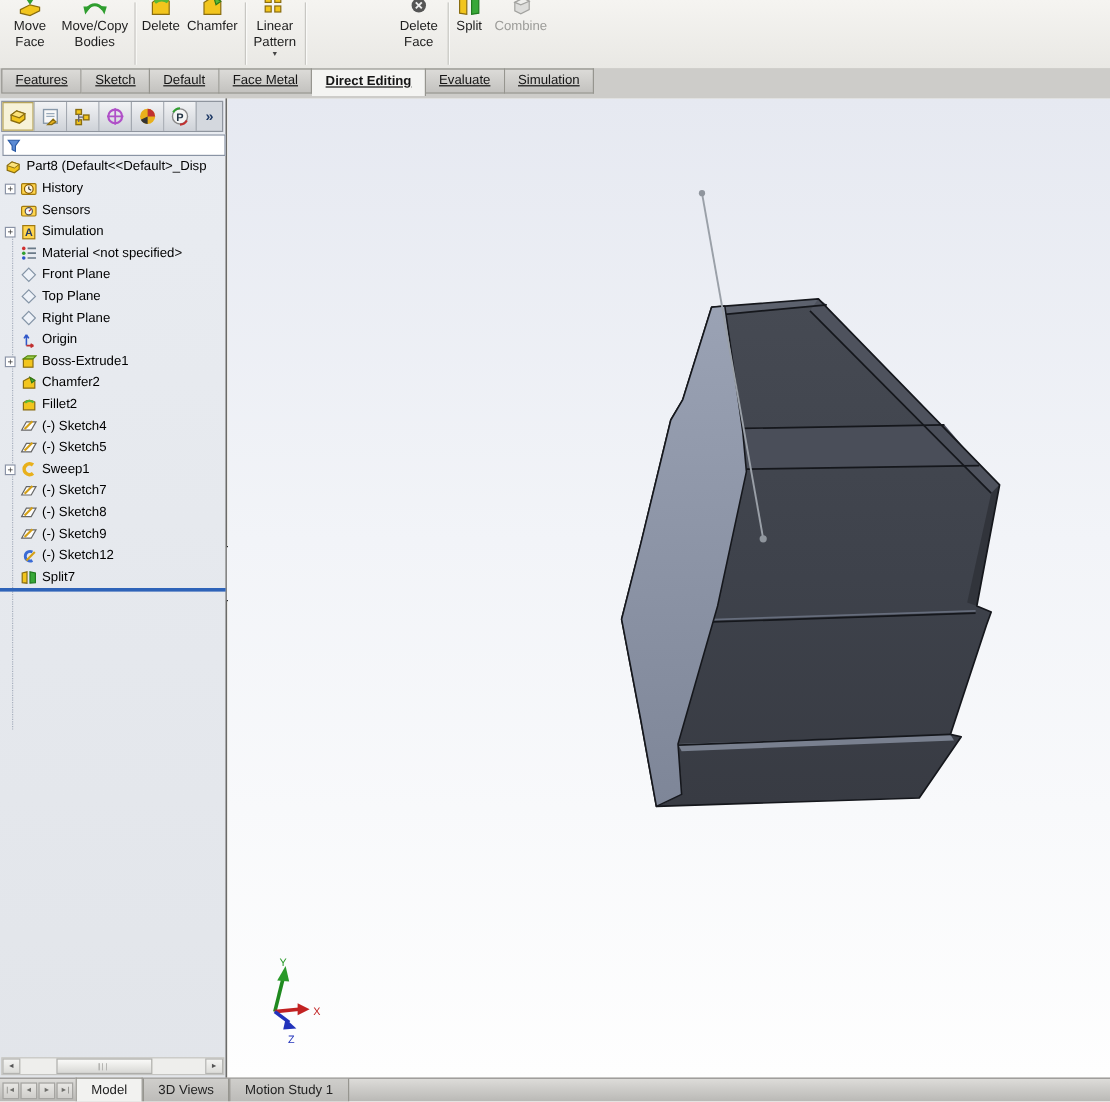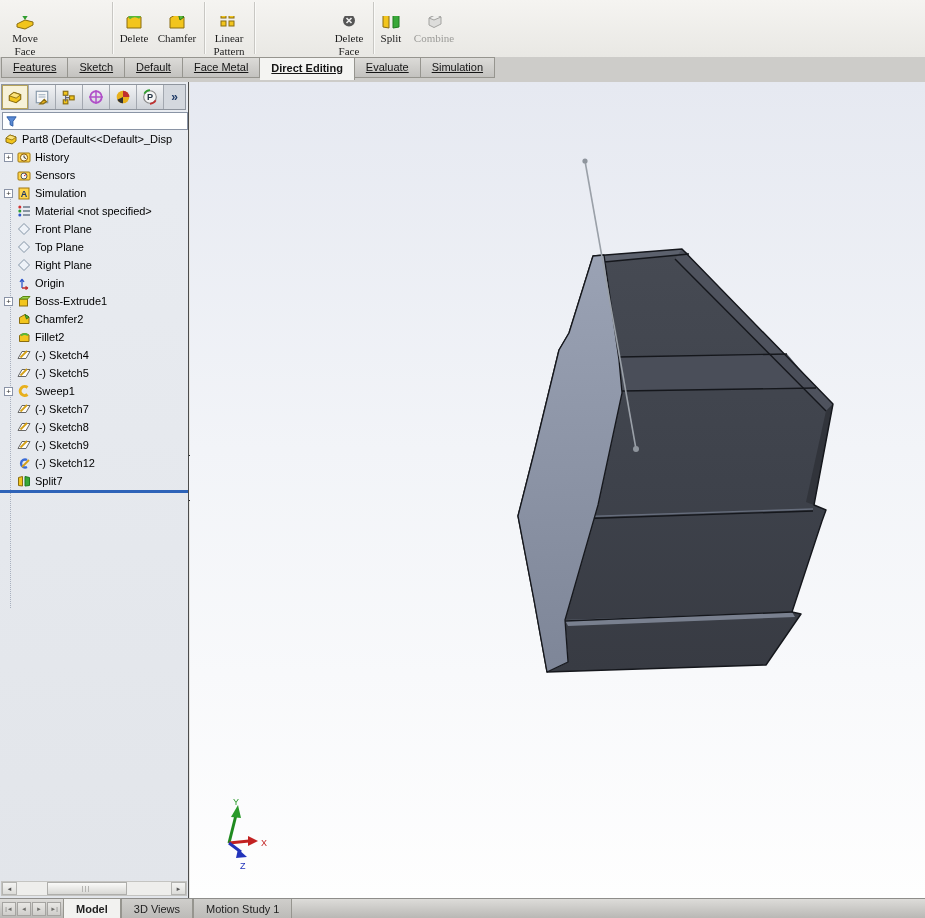--- a/index.html
+++ b/index.html
@@ -2,21 +2,21 @@
 <html><head>
 <meta charset="utf-8">
 <style>
   html,body{margin:0;padding:0;width:925px;height:918px;overflow:hidden;
     font-family:"Liberation Sans","DejaVu Sans",sans-serif;background:#fff;}
   #app{position:relative;width:925px;height:918px;background:#e9e8e5;}
 
   
   .cmdbar{position:absolute;left:0;top:0;width:925px;height:57px;
     background:linear-gradient(#f5f4f1,#e9e8e4);border-bottom:1px solid #c6c5c2;}
-  .cbtn{position:absolute;top:16px;height:56px;display:flex;flex-direction:column;align-items:center;cursor:default;font-family:Liberation Serif, serif;}
+  .cbtn{position:absolute;top:0;height:56px;display:flex;flex-direction:column;align-items:center;cursor:default;}
   .cbtn .cic{height:15px;width:22px;overflow:hidden;margin-top:0;}
   .cbtn .cic svg{display:block;margin-top:-7px;}
   .cbtn .clbl{font-size:11px;line-height:13px;color:#1d1d1d;text-align:center;white-space:pre-line;margin-top:1px;}
   .cbtn.disabled .clbl{color:#9c9c99;}
   .cbtn .ddown{font-size:6px;color:#444;margin-top:1px;}
   .csep{position:absolute;top:2px;height:52px;width:1px;background:#c8c7c3;box-shadow:1px 0 0 #fafaf8;}
 
   
   .tabsrow{position:absolute;left:0;top:57px;width:925px;height:25px;background:#cdccc9;}
   .rtabs{position:absolute;left:1px;top:0;display:flex;align-items:flex-start;}
@@ -72,21 +72,21 @@
 
   
   .bottombar{position:absolute;left:0;top:898px;width:925px;height:20px;
     background:linear-gradient(#dddcd9,#b9b8b5);border-top:1px solid #8e8d8a;box-sizing:border-box;
     display:flex;align-items:stretch;}
   .nav{display:flex;align-items:center;padding:1px 2px;gap:1px;}
   .nbtn{width:14px;height:14px;background:linear-gradient(#e8e7e4,#cfcecb);border:1px solid #a5a4a1;
     box-sizing:border-box;font-size:6px;color:#6e6e6b;display:flex;align-items:center;justify-content:center;}
   .dtab{padding:0 12px;font-size:11px;color:#222;display:flex;align-items:center;
     background:linear-gradient(#cfcecb,#bcbbb8);border-right:1px solid #96958f;border-left:1px solid #96958f;cursor:default;}
-  .dtab.active{background:#f2f2f0;font-weight:bold;border-top:1px solid #96958f;margin-top:-1px;}
+  .dtab.active{background:#f2f2f0;font-weight:normal;border-top:1px solid #96958f;margin-top:-1px;}
 </style>
 </head>
 <body>
 
 <svg width="0" height="0" style="position:absolute">
   <defs>
     <symbol id="i-part" viewBox="0 0 14 14">
         <polygon points="2,6 6,3 12,5 12,9 8,12 2,10" fill="#f2c51d" stroke="#8a6d10"></polygon>
         <polygon points="2,6 6,3 12,5 8,8" fill="#fbe27a" stroke="#8a6d10" stroke-width="0.8"></polygon>
       </symbol>
@@ -280,20 +280,29 @@
 
   <div class="cmdbar">
     <div class="cbtn" style="left:2px;width:46px">
       <span class="cic">
           <svg width="22" height="22">
             <use href="#t-moveface"></use>
           </svg>
         </span>
       <span class="clbl">Move
 Face</span>
+    </div>
+    <div class="cbtn" style="left:48px;width:62px">
+      <span class="cic">
+          <svg width="22" height="22">
+            <use href="#t-movecopy"></use>
+          </svg>
+        </span>
+      <span class="clbl">Move/Copy
+Bodies</span>
     </div>
     <div class="csep" style="left:112px"></div>
     <div class="cbtn" style="left:114px;width:40px">
       <span class="cic">
           <svg width="22" height="22">
             <use href="#t-fillet"></use>
           </svg>
         </span>
       <span class="clbl">Delete</span>
     </div>

